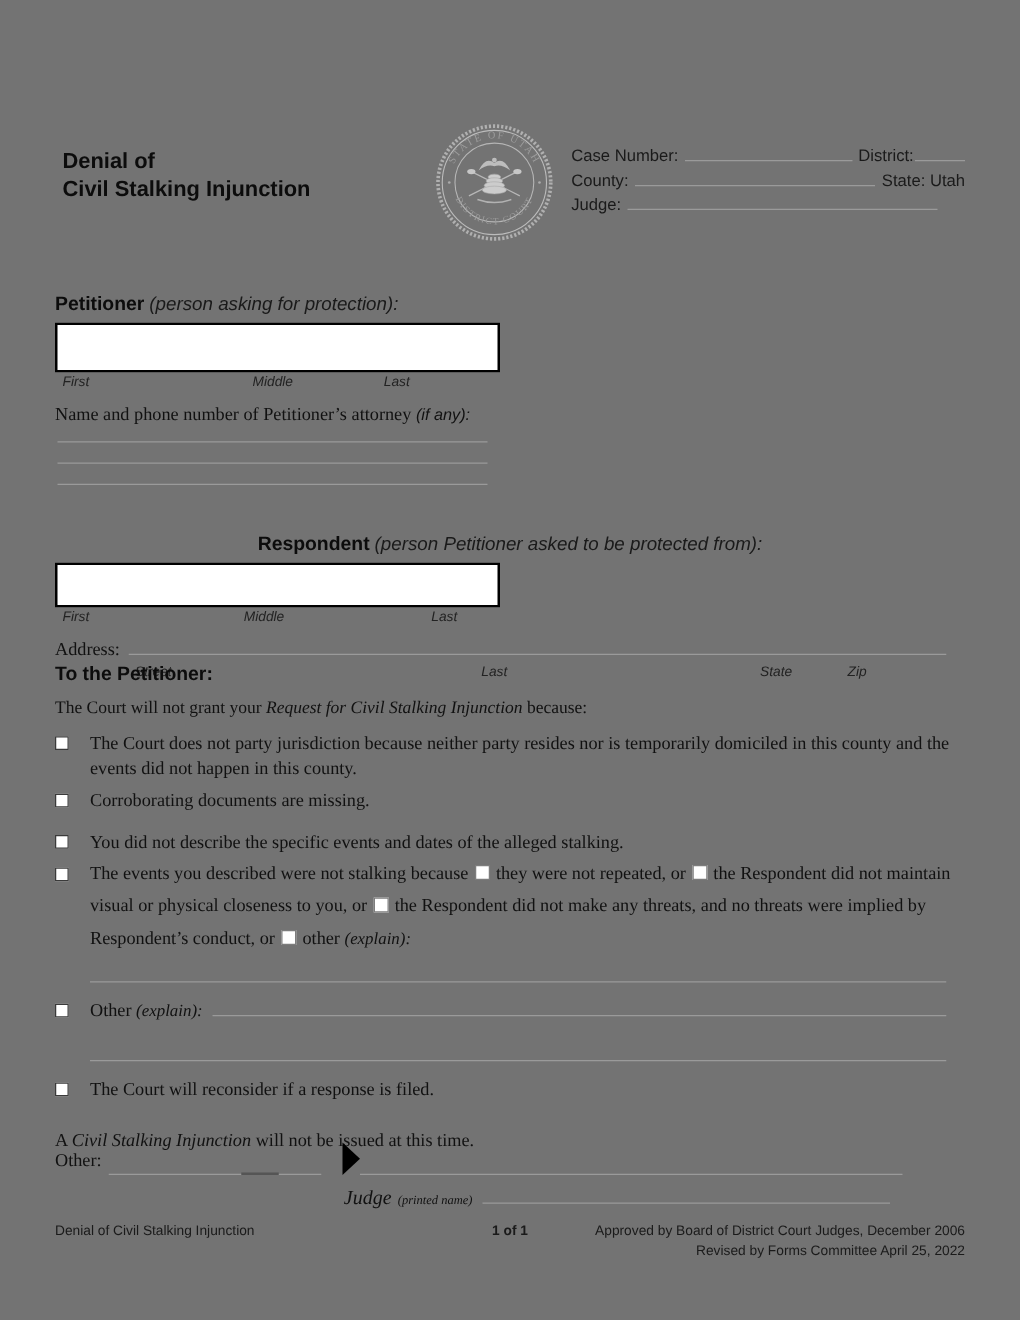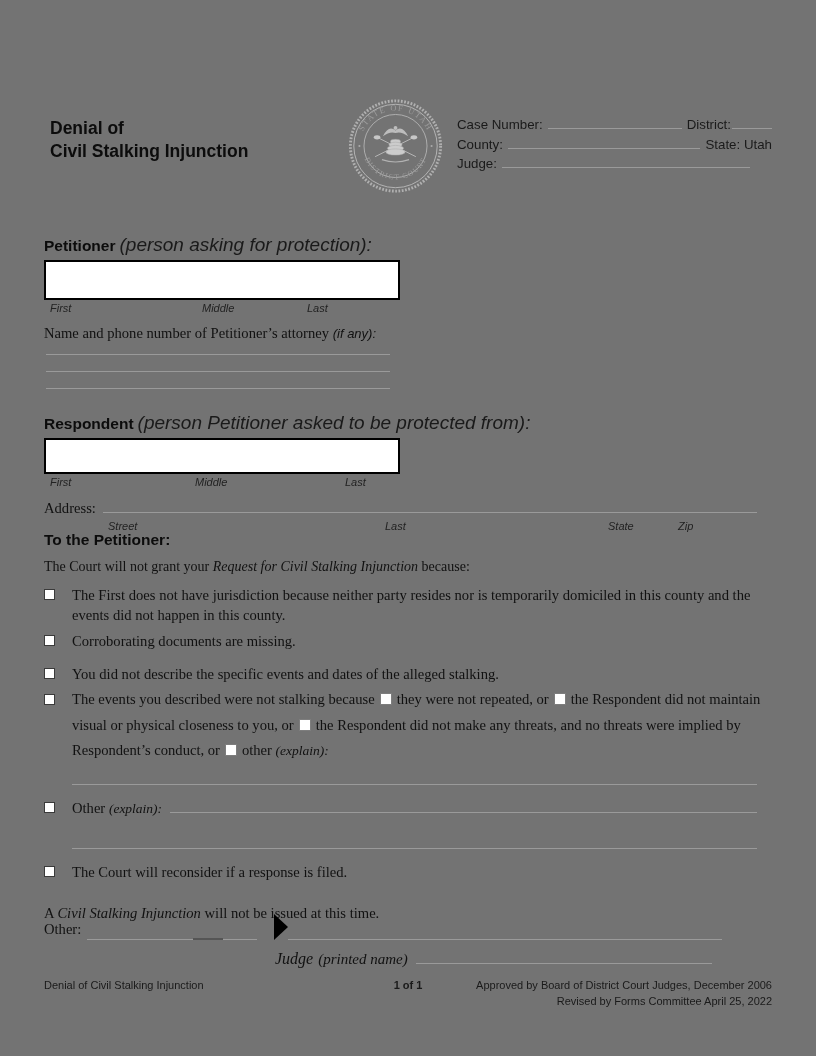--- a/index.html
+++ b/index.html
@@ -18,27 +18,27 @@
   .case-info { position:absolute; left:457px; top:116px; width:315px;
     font-family:"Liberation Sans", sans-serif; font-size:13.3px; color:#1a1a1a; }
   .case-row { display:flex; align-items:baseline; height:19.5px; white-space:nowrap; }
   .cline { display:inline-block; border-bottom:1px solid #9a9a9a; height:13px; }
   .grow { flex:1; margin:0 5px; }
   .dshort { width:40px; margin-left:1px; }
 
   
   .sec { position:absolute; left:44px; width:728px; }
   .sec-pet { top:234px; }
-  .sec-res { top:412px; }
+  .sec-res { top:426px;text-align:center; }
   .sec-body { top:530px; }
 
   .h-sans { font-family:"Liberation Sans", sans-serif; font-weight:bold;
     font-size:15.5px; color:#0c0c0c; line-height:20px; }
   .h-note { font-family:"Liberation Sans", sans-serif; font-weight:normal;
-    font-style:italic; font-size:19px; color:#1a1a1a; }
+    font-style:italic; font-size:15px; color:#1a1a1a; }
 
   .namebox { margin-top:4px; width:356px; height:40px; border:2px solid #000; background:#fff; }
   .namebox.res { height:36px; }
   .sublabels { position:relative; height:14px; margin-top:2px;
     font-family:"Liberation Sans", sans-serif; font-style:italic; font-size:11px; color:#222; }
   .sublabels span { position:absolute; top:0; }
 
   .serif-line { font-size:14.6px; line-height:19px; }
   .if-any { font-family:"Liberation Sans", sans-serif; font-style:italic; font-size:13px; }
 
@@ -70,21 +70,21 @@
   .date-label { font-size:14.6px; line-height:19px; margin-bottom:1px; }
   .dline { position:relative; width:170px; height:18px;
     border-bottom:1px solid #9a9a9a; margin-left:6px; }
   .ddash { position:absolute; left:106px; bottom:-1px; width:30px; border-bottom:2px solid #555; }
   .tri { width:0; height:0; border-top:13px solid transparent;
     border-bottom:13px solid transparent; border-left:14px solid #000; margin-left:17px; }
   .sline { flex:1; height:18px; border-bottom:1px solid #9a9a9a; margin-right:50px; }
   .sig-judge { position:absolute; left:275px; right:104px; top:950px;
     display:flex; align-items:baseline; }
   .judge-label { font-style:italic; font-size:16px; }
-  .judge-note { font-style:italic; font-size:15px; margin-left:5px; }
+  .judge-note { font-style:italic; font-size:10px; margin-left:5px; }
   .jline { flex:1; height:13px; border-bottom:1px solid #9a9a9a; margin-left:8px; }
 
   
   .footer { position:absolute; left:44px; right:44px; top:977px;
     display:grid; grid-template-columns:1fr auto 1fr; align-items:start;
     font-family:"Liberation Sans", sans-serif; font-size:11px; line-height:16px; color:#1a1a1a; }
   .f-left { text-align:left; }
   .f-center { font-weight:bold; padding:0 10px; }
   .f-right { text-align:right; }
 </style>
@@ -194,21 +194,21 @@
     <div class="h-sans">To the Petitioner:</div>
 
     <div class="intro">
       <span>The Court will not grant your</span>
       <span class="it">Request for Civil Stalking Injunction</span>
       <span>because:</span>
     </div>
 
     <div class="citem" style="margin-top:9px;">
       <span class="ck"></span>
-      <span class="itxt">The First does not have jurisdiction because neither party resides nor is temporarily domiciled in this county and the events did not happen in this county.</span>
+      <span class="itxt">The Court does not party jurisdiction because neither party resides nor is temporarily domiciled in this county and the events did not happen in this county.</span>
     </div>
 
     <div class="citem" style="margin-top:6px;">
       <span class="ck"></span>
       <span class="itxt">Corroborating documents are missing.</span>
     </div>
 
     <div class="citem" style="margin-top:13px;">
       <span class="ck"></span>
       <span class="itxt">You did not describe the specific events and dates of the alleged stalking.</span>

